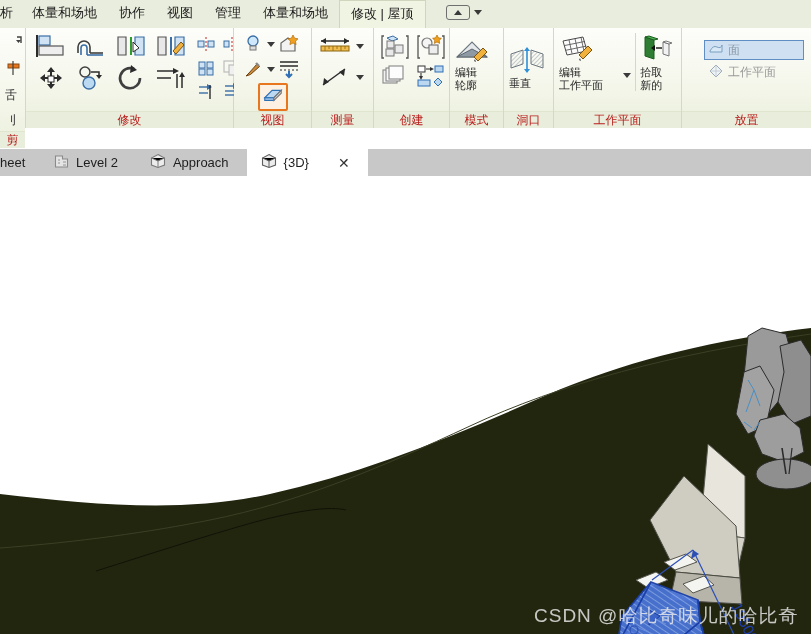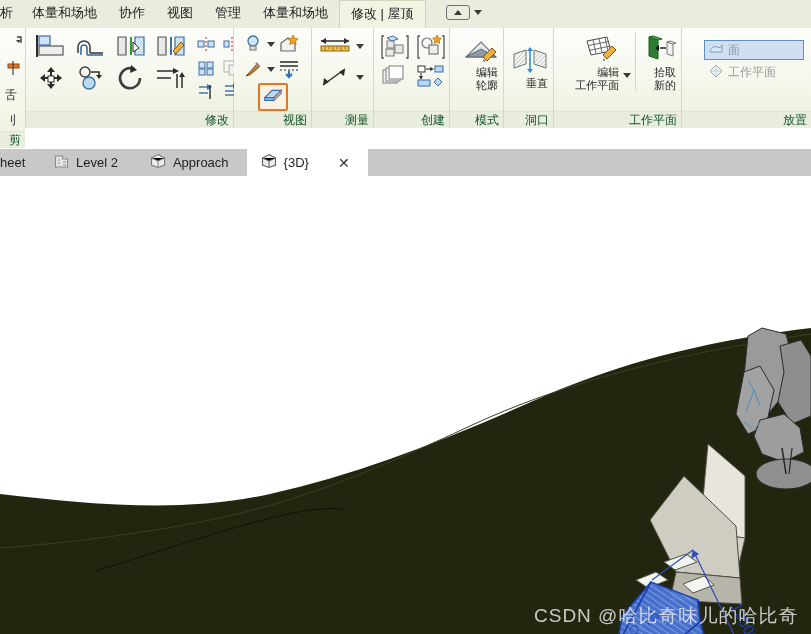--- a/index.html
+++ b/index.html
@@ -57,29 +57,29 @@
     border-right: 1px solid #d4dabf; padding: 0;
     height: 100px;
   }
   .panel:last-child { border-right: none; }
   .panel-body {
     flex: 1; display: flex; align-items: flex-start;
     padding: 4px 5px 0 5px; gap: 2px;
     background: linear-gradient(to bottom,#fdfdfa 0%,#f4f6ea 72%,#eef2e1 100%);
   }
   .panel-title {
-    height: 17px; line-height: 16px; text-align: right;
-    font-size: 12px; color: #14532d; background: #e8eedb;
+    height: 17px; line-height: 16px; text-align: center;
+    font-size: 12px; color: #b91c1c; background: #e8eedb;
     border-top: 1px solid #dfe5cf; padding: 0 4px; white-space: nowrap;
   }
   .col { display: flex; flex-direction: column; gap: 2px; align-items: center; }
   .row { display: flex; flex-direction: row; gap: 2px; align-items: center; }
 
   .bigbtn {
-    width: 46px; display: flex; flex-direction: column; align-items: flex-end;
+    width: 46px; display: flex; flex-direction: column; align-items: flex-start;
     font-size: 11px; color: #1e1e1e; line-height: 12px; text-align: center;
     padding-top: 2px;
   }
   .bigbtn .lbl { margin-top: 1px; }
   .smbtn {
     width: 24px; height: 24px; display: flex; align-items: center; justify-content: center;
   }
   .sel-orange {
     border: 2px solid #e8761e; background: #fdf1e4; border-radius: 2px;
     width: 30px; height: 28px; display: flex; align-items: center; justify-content: center;

